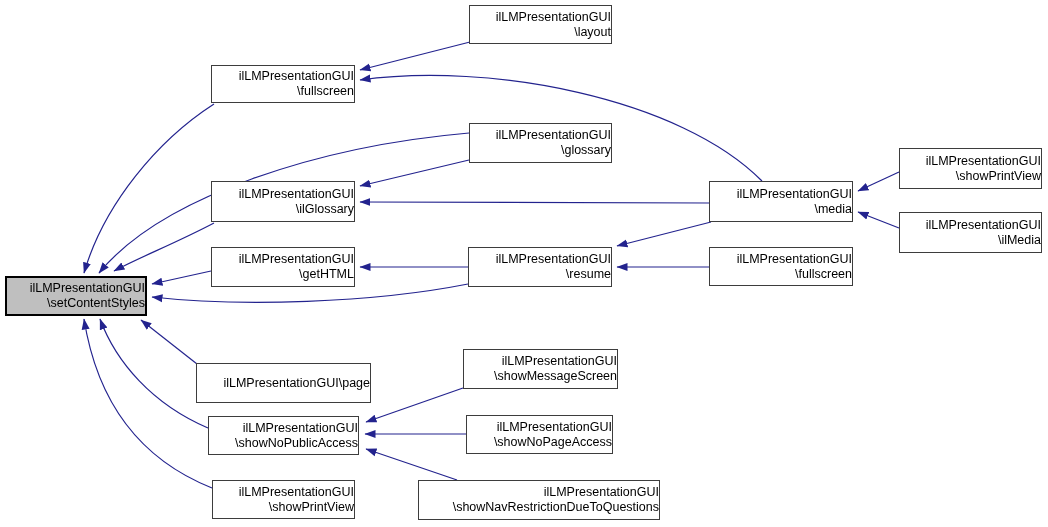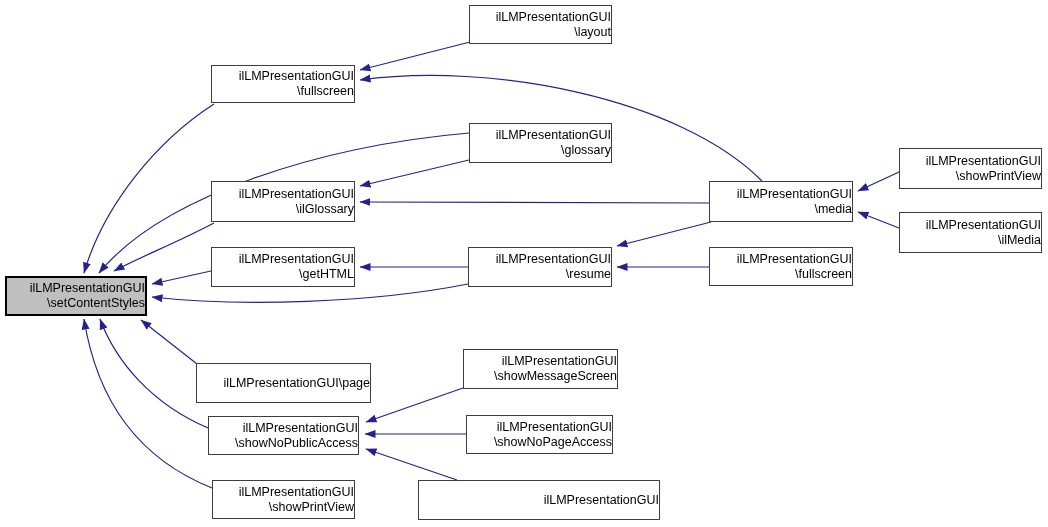--- a/index.html
+++ b/index.html
@@ -135,14 +135,15 @@
     <div class="node" style="left: 466px; top: 415px; width: 147px; height: 39px;">
       <span class="line">ilLMPresentationGUI</span>
       <span class="line">\showNoPageAccess</span>
     </div>
     <div class="node" style="left: 212px; top: 480px; width: 143px; height: 39px;">
       <span class="line">ilLMPresentationGUI</span>
       <span class="line">\showPrintView</span>
     </div>
     <div class="node" style="left: 418px; top: 480px; width: 242px; height: 40px;">
       <span class="line">ilLMPresentationGUI</span>
+      <span class="line">\showNavRestrictionDueToQuestions</span>
     </div>
   </div>
 
 </body></html>

